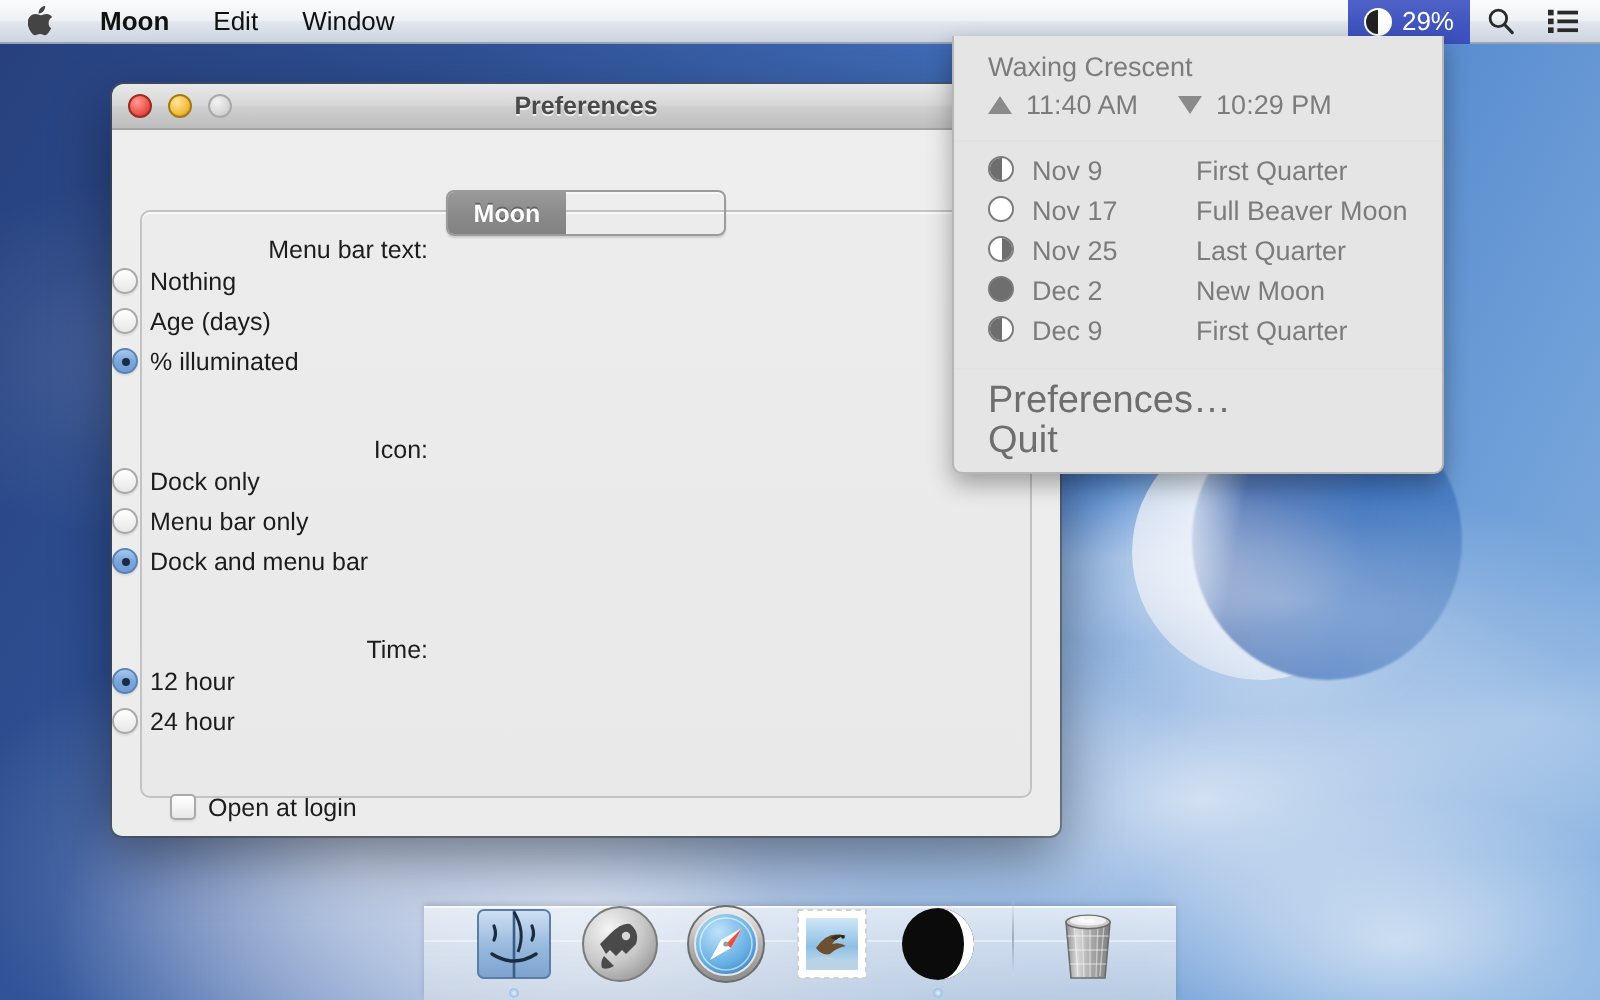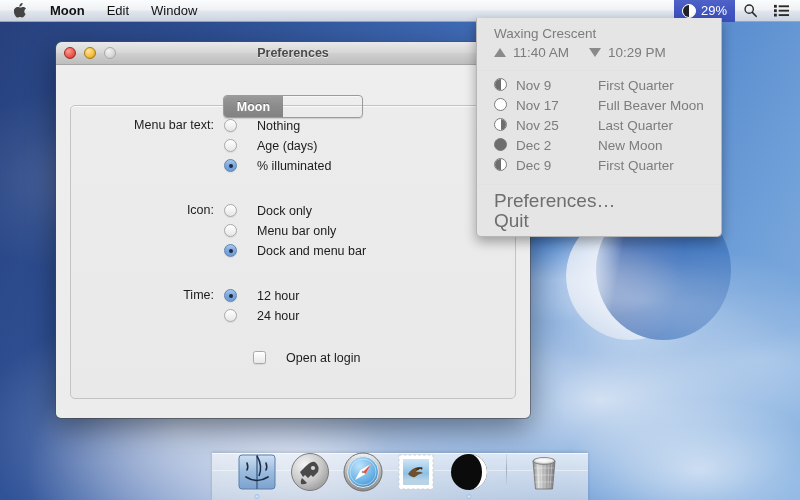--- a/index.html
+++ b/index.html
@@ -203,30 +203,30 @@
     position: absolute;
     left: 14px; right: 14px; top: 40px; bottom: 19px;
     border: 1px solid #c3c3c3;
     border-radius: 5px;
     background: linear-gradient(to bottom, #ececec 0%, #e9e9e9 100%);
     box-shadow: inset 0 1px 0 rgba(255,255,255,0.75);
   }
 
   
   .form { position: absolute; left: 0; right: 0; top: 52px; }
-  .frow { display: flex; margin-bottom: 2px; }
+  .frow { display: flex; margin-bottom: 2px; flex-direction: column; }
   .flabel {
     width: 168px; text-align: right;
     font-size: 12.5px; color: #1c1c1c;
     padding-right: 10px; padding-top: 1px;
     box-sizing: border-box;
   }
   .fgroup { display: flex; flex-direction: column; gap: 3px; }
   .ctl {
-    display: flex; align-items: center; gap: 20px;
+    display: flex; align-items: center; gap: 6px;
     font-size: 12.5px; color: #1c1c1c;
     height: 17px;
   }
   .radio {
     width: 13px; height: 13px; border-radius: 50%;
     box-sizing: border-box;
     background: linear-gradient(to bottom, #ffffff 0%, #f2f2f2 55%, #e6e6e6 100%);
     border: 1px solid #a9a9a9;
     box-shadow: 0 1px 1px rgba(0,0,0,0.08);
     flex: 0 0 auto;

